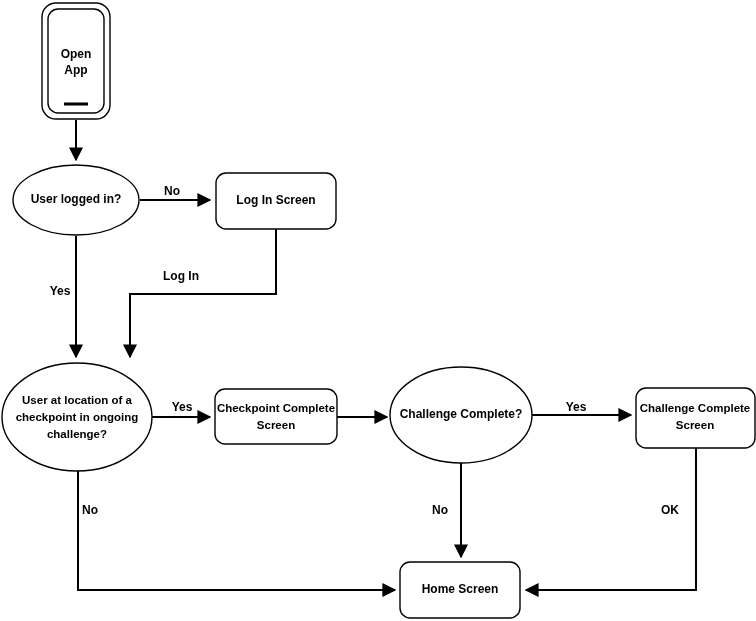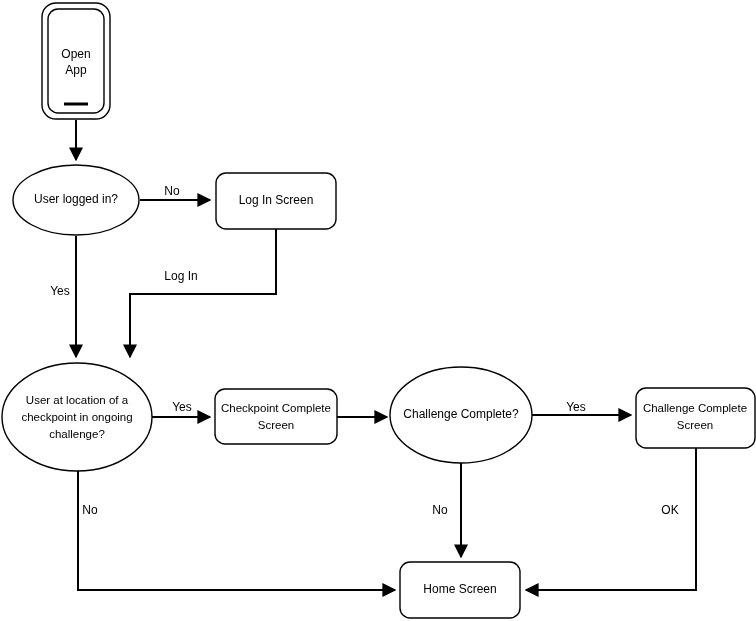--- a/index.html
+++ b/index.html
@@ -7,20 +7,21 @@
     padding: 0;
     background: #ffffff;
   }
   #canvas {
     position: relative;
     width: 756px;
     height: 621px;
     background: #ffffff;
     overflow: hidden;
     font-family: "Liberation Sans", sans-serif;
+    font-weight: bold;
   }
   svg#flow {
     position: absolute;
     left: 0;
     top: 0;
     width: 756px;
     height: 621px;
     display: block;
   }
   .shape-fill {

